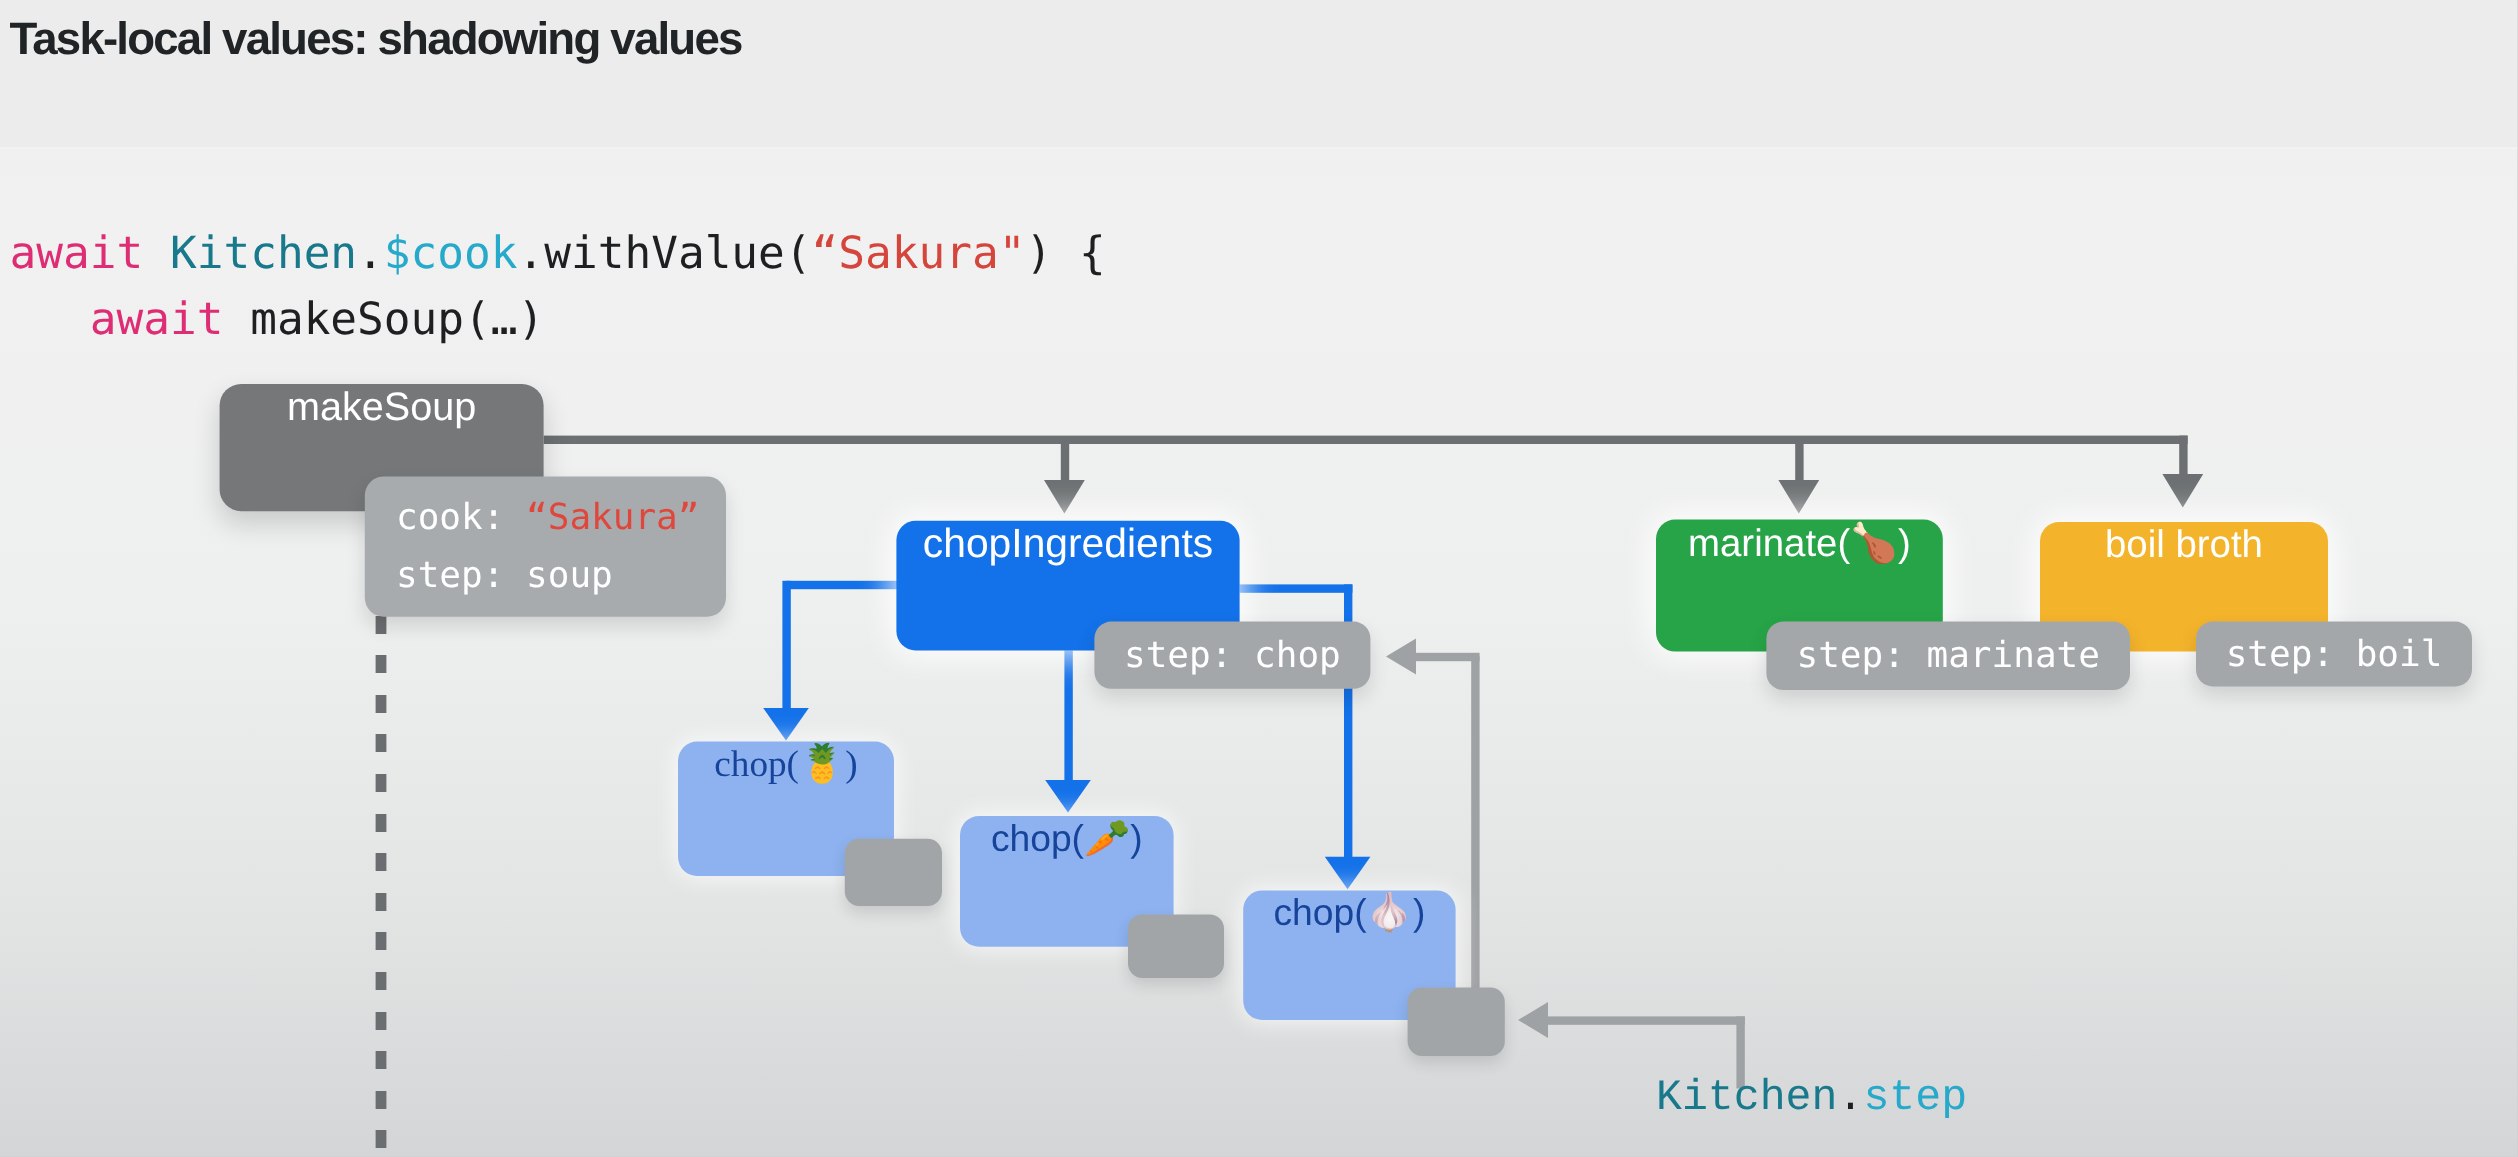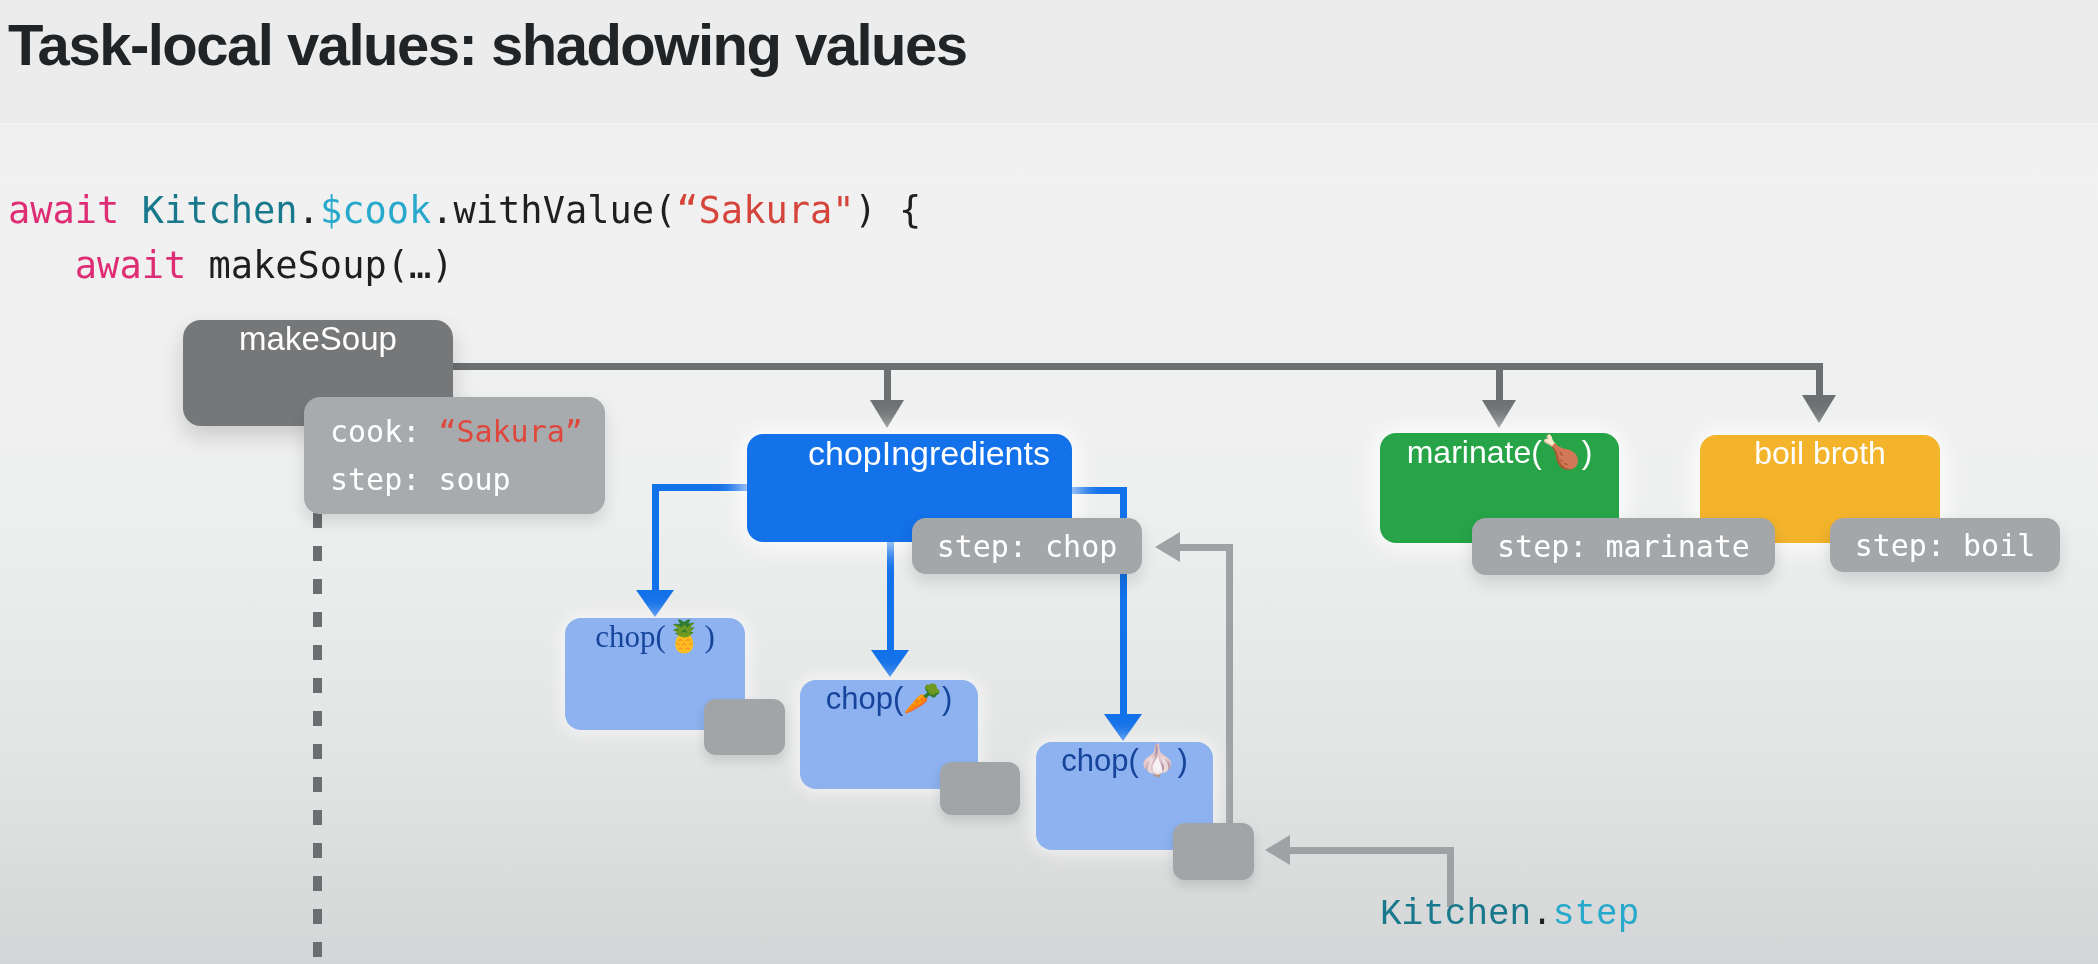--- a/index.html
+++ b/index.html
@@ -2,32 +2,32 @@
 <html><head>
 <meta charset="utf-8">
 <style>
   html,body{margin:0;padding:0;background:#cfd0d1;}
   .slide{
     position:relative;width:2098px;height:964px;overflow:hidden;
     background:linear-gradient(180deg,#ececeb 0%,#f0f1f0 18%,#eef0ef 52%,#e3e4e4 78%,#d4d5d6 100%);
     font-family:"Liberation Sans","DejaVu Sans",sans-serif;
   }
   .title-band{position:absolute;left:0;top:0;width:100%;height:123px;background:#ebeceb;border-bottom:1px solid rgba(255,255,255,.55);}
-  .slide-title{position:absolute;left:8px;top:12px;font-size:58px;font-weight:700;letter-spacing:-1.5px;color:#212426;line-height:1.15;}
+  .slide-title{position:absolute;left:8px;top:12px;font-size:38px;font-weight:700;letter-spacing:-1.5px;color:#212426;line-height:1.15;}
   
   .code{position:absolute;left:8px;top:183px;font-family:"DejaVu Sans Mono","Liberation Mono",monospace;font-size:37px;line-height:55px;white-space:pre;color:#1d1f21;}
   .tok-plain{color:#1d1f21}
   .tok-pink{color:#de2d74}
   .tok-teal{color:#18798c}
   .tok-cyan{color:#27a9cb}
   .tok-red{color:#d6453b}
   
   .node{position:absolute;border-radius:16px;display:flex;justify-content:center;color:#fff;font-size:33px;z-index:2;}
   .node-makesoup{left:183px;top:320px;width:270px;height:106px;background:#757779;border-radius:18px;box-shadow:0 10px 22px rgba(0,0,0,.16);}
-  .node-chopingredients{left:747px;top:434px;width:286px;height:108px;background:#1371e9;font-size:34px;box-shadow:0 0 26px 5px rgba(255,255,255,.85);padding-left:39px;}
+  .node-chopingredients{left:747px;top:434px;width:286px;height:108px;background:#1371e9;font-size:34px;box-shadow:0 0 26px 5px rgba(255,255,255,.85);}
   .node-light{background:#8db2ef;color:#17449b;font-size:31px;box-shadow:0 0 18px 3px rgba(255,255,255,.65);}
   .node-chop-pineapple{left:565px;top:618px;width:180px;height:112px;font-family:Liberation Serif, serif;}
   .node-chop-carrot{left:800px;top:680px;width:178px;height:109px;}
   .node-chop-garlic{left:1036px;top:742px;width:177px;height:108px;}
   .node-marinate{left:1380px;top:433px;width:239px;height:110px;background:#27a447;font-size:32px;box-shadow:0 0 26px 5px rgba(255,255,255,.85);}
   .node-boil{left:1700px;top:435px;width:240px;height:108px;background:#f3b32b;font-size:32px;box-shadow:0 0 26px 5px rgba(255,255,255,.85);}
   
   .tip{position:absolute;background:#a4a7a9;border-radius:14px;color:#fff;
        font-family:"DejaVu Sans Mono","Liberation Mono",monospace;font-size:30px;
        display:flex;align-items:center;justify-content:center;z-index:4;box-shadow:0 8px 16px rgba(0,0,0,.12);}

